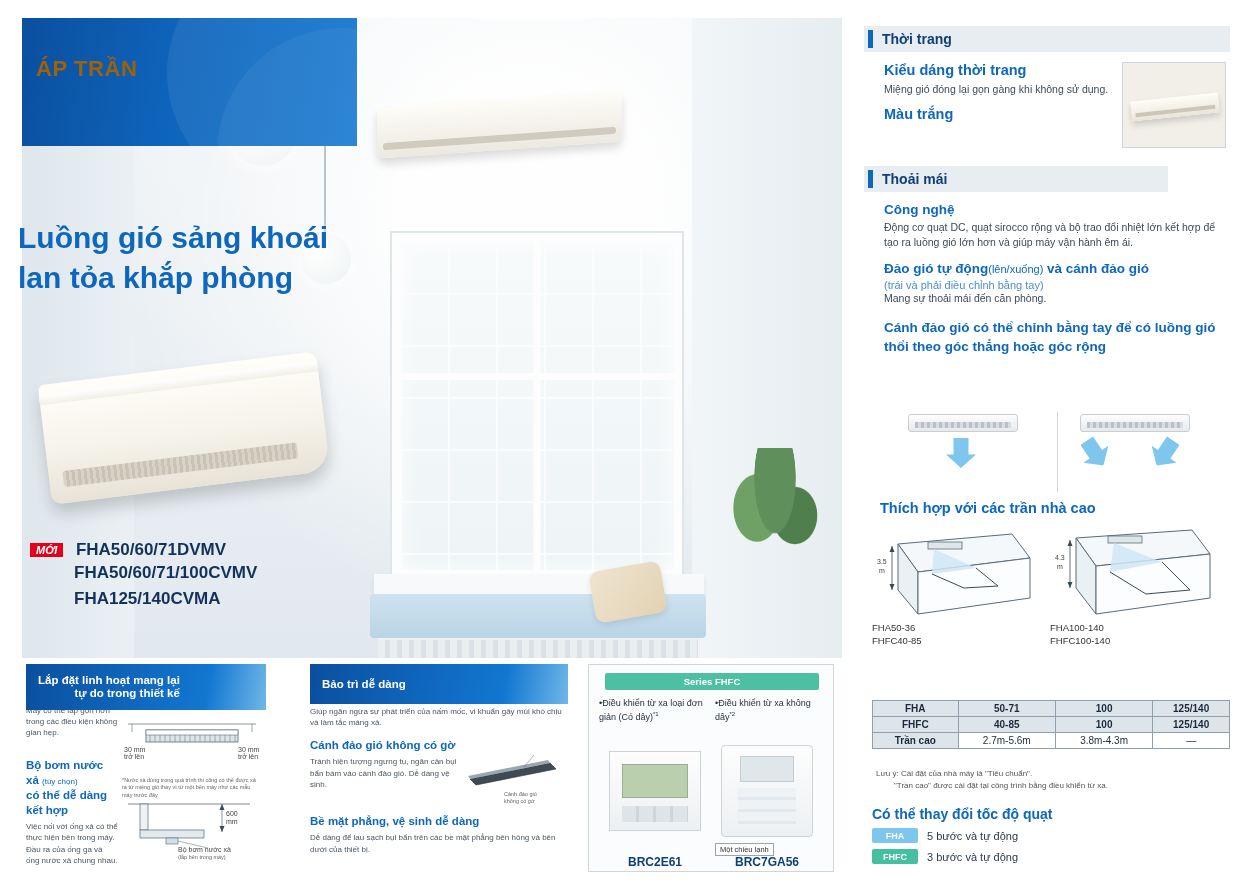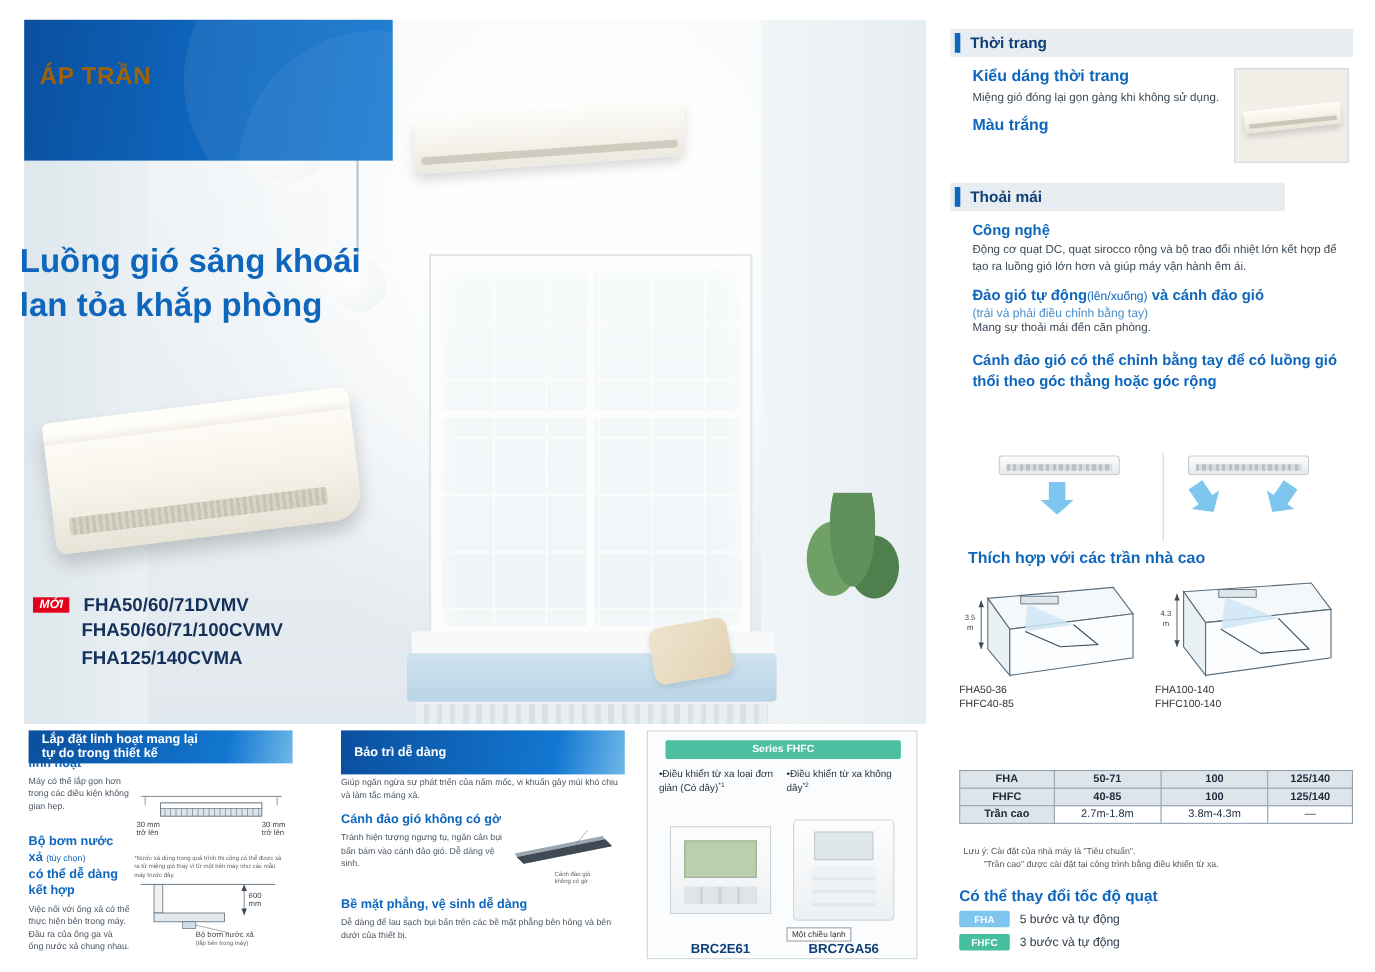--- a/index.html
+++ b/index.html
@@ -225,21 +225,21 @@
   #fan-rows .chip.fha { background:#7fc6ee; }
   #fan-rows .chip.fhfc { background:#46bfa0; }
   #fan-rows .txt { color:#2b3a49; }
 
   
   .panel-head {
     position:absolute; height:40px; color:#fff; font-size:11.5px; font-weight:bold;
     display:flex; align-items:center; padding-left:12px;
     background:linear-gradient(100deg,#0b4f9e,#1277d1 75%,#6fb7e8);
   }
-  .panel-head.two { height:30px; line-height:1.15; align-items:center; }
+  .panel-head.two { height:46px; line-height:1.15; align-items:center;text-align:right; }
 
   #p1 { position:absolute; left:26px; top:664px; width:240px; }
   #p1 .ph { width:240px; }
   #p1 .hh { font-size:11.5px; font-weight:bold; color:#0e67bd; line-height:1.3; margin-top:8px; }
   #p1 .bb { font-size:8px; color:#4a5662; line-height:1.4; margin-top:3px; }
   #p1 .fig1 {
     position:absolute; left:96px; top:50px; width:140px; height:46px;
   }
   #p1 .fig2 { position:absolute; left:96px; top:132px; width:140px; height:52px; }
 
@@ -426,21 +426,21 @@
     <td class="h">125/140</td>
   </tr>
   <tr>
     <td class="rh">FHFC</td>
     <td class="h">40-85</td>
     <td class="h">100</td>
     <td class="h">125/140</td>
   </tr>
   <tr>
     <td class="rh">Trần cao</td>
-    <td>2.7m-1.8m</td>
+    <td>2.7m-5.6m</td>
     <td>3.8m-4.3m</td>
     <td>—</td>
   </tr>
 </tbody>
   </table>
 
 <div id="note">
   <div>Lưu ý: Cài đặt của nhà máy là "Tiêu chuẩn".</div>
   <div style="padding-left:18px">"Trần cao" được cài đặt tại công trình bằng điều khiển từ xa.</div>
 </div>

